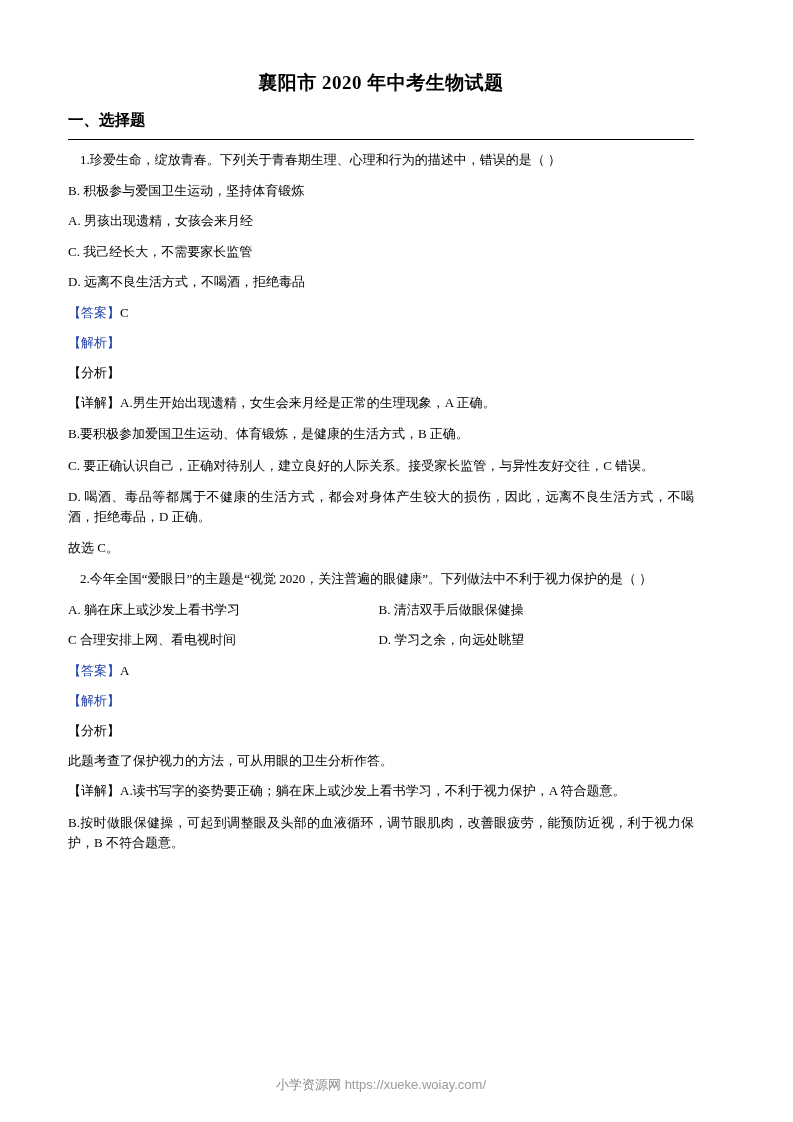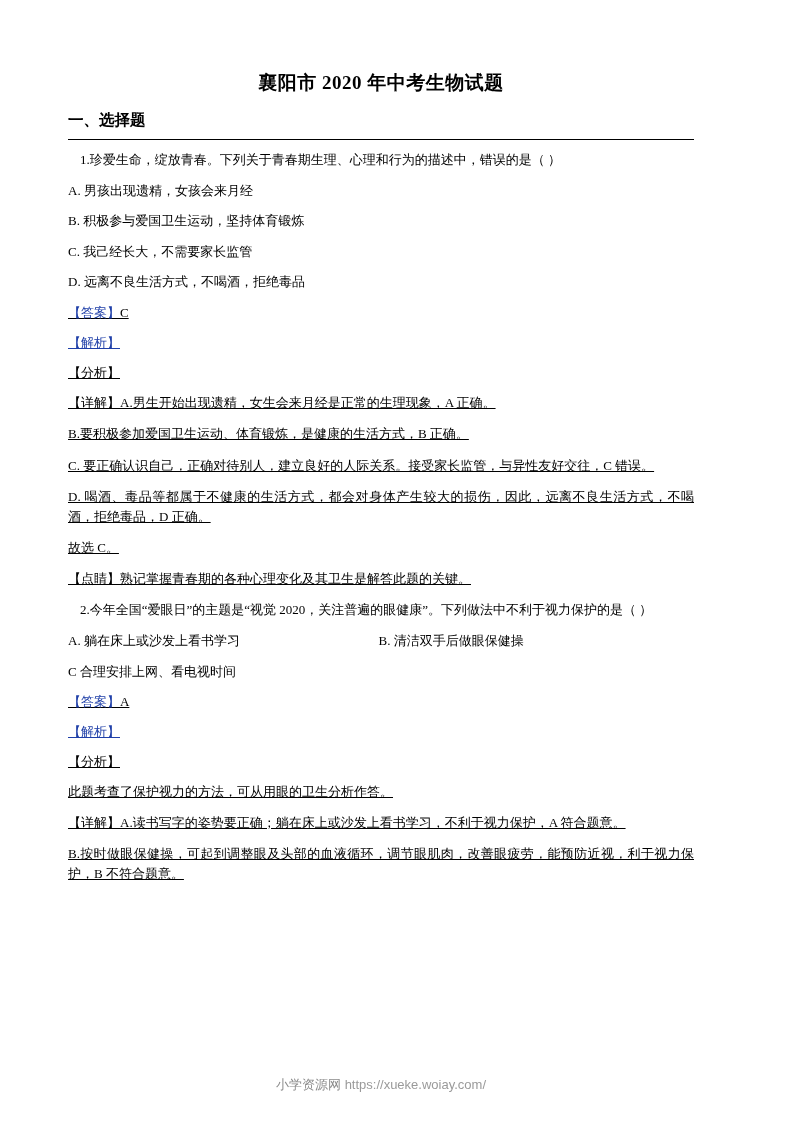--- a/index.html
+++ b/index.html
@@ -37,21 +37,20 @@
   .hr {
     border: none;
     border-top: 1px solid #000;
     margin: 6px 0 10px 0;
   }
   p.line {
     font-size: 13px;
     line-height: 1.55;
     margin: 0 0 10px 0;
     text-align: justify;
-    text-decoration: underline;
   }
   .opt {
     font-size: 13px;
     line-height: 1.5;
     margin: 0 0 11px 0;
   }
   .blue {
     color: #1f3fa8;
   }
   .para-block p {
@@ -93,48 +92,48 @@
 <body>
 
 <div class="page">
 
   <div class="doc-title">襄阳市 2020 年中考生物试题</div>
 
   <div class="section-head">一、选择题</div>
   <hr class="hr">
 
   <p class="q-line">1.珍爱生命，绽放青春。下列关于青春期生理、心理和行为的描述中，错误的是（        ）</p>
+  <p class="opt">B.  积极参与爱国卫生运动，坚持体育锻炼</p>
   <p class="opt">A.  男孩出现遗精，女孩会来月经</p>
-  <p class="opt">B.  积极参与爱国卫生运动，坚持体育锻炼</p>
   <p class="opt">C.  我己经长大，不需要家长监管</p>
   <p class="opt">D.  远离不良生活方式，不喝酒，拒绝毒品</p>
 
   <p class="line">
     <span class="blue">【答案】</span><span>C</span>
   </p>
   <p class="line blue">【解析】</p>
   <p class="line">【分析】</p>
 
   <div class="para-block">
     <p class="line justified">【详解】A.男生开始出现遗精，女生会来月经是正常的生理现象，A 正确。</p>
     <p class="line justified">B.要积极参加爱国卫生运动、体育锻炼，是健康的生活方式，B 正确。</p>
     <p class="line justified">C. 要正确认识自己，正确对待别人，建立良好的人际关系。接受家长监管，与异性友好交往，C 错误。</p>
     <p class="line justified">D. 喝酒、毒品等都属于不健康的生活方式，都会对身体产生较大的损伤，因此，远离不良生活方式，不喝酒，拒绝毒品，D 正确。</p>
     <p class="line">故选 C。</p>
-    <p class="line">【点睛】熟记掌握青春期的各种心理变化及其卫生是解答此题的关键。</p>
   </div>
 
   <p class="q-line">2.今年全国“爱眼日”的主题是“视觉 2020，关注普遍的眼健康”。下列做法中不利于视力保护的是（        ）</p>
 
   <div class="two-col">
     <div class="c1">A.  躺在床上或沙发上看书学习</div>
     <div class="c2">B.  清洁双手后做眼保健操</div>
   </div>
   <div class="two-col">
     <div class="c1">C  合理安排上网、看电视时间</div>
+    <div class="c2">D.  学习之余，向远处眺望</div>
   </div>
 
   <p class="line">
     <span class="blue">【答案】</span><span>A</span>
   </p>
   <p class="line blue">【解析】</p>
   <p class="line">【分析】</p>
   <p class="line justified">此题考查了保护视力的方法，可从用眼的卫生分析作答。</p>
 
   <div class="para-block">

